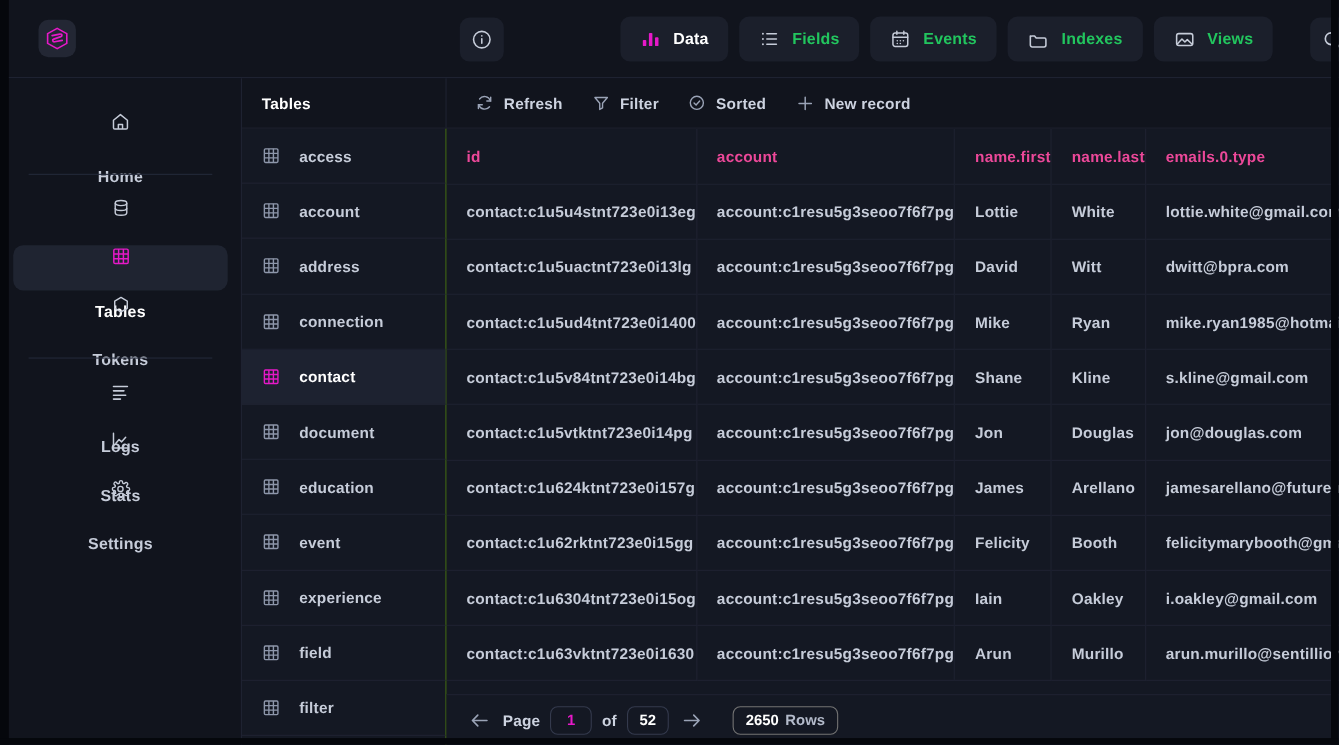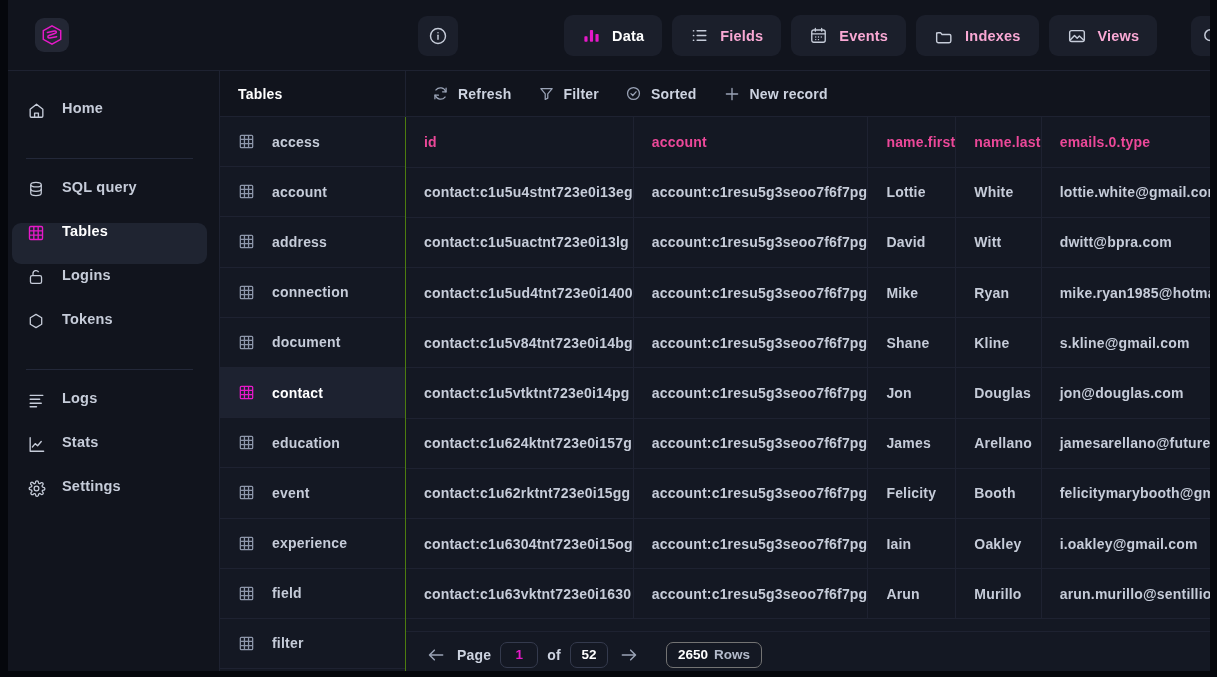--- a/index.html
+++ b/index.html
@@ -42,43 +42,43 @@
     width: 40px; height: 40px; border-radius: 9px;
     background: #1b1f2b; border: none;
     display: flex; align-items: center; justify-content: center;
     cursor: pointer;
   }
   .navspacer { width: 86px; }
   .navbtn {
     height: 41px; border-radius: 9px; background: #1b1f2b; border: none;
     display: flex; align-items: center; gap: 11px;
     padding: 0 18px; cursor: pointer;
-    color: #f9a8d4; font-size: 14.5px; font-weight: 700;
+    color: #22c55e; font-size: 14.5px; font-weight: 700;
     letter-spacing: .2px;
   }
   .navbtn.active { color: #ffffff; }
   .searchbtn { margin-left: 24px; }
 
   
   .body { flex: 1; display: flex; min-height: 0; }
 
   
   .sidebar {
     width: 220px; min-width: 220px;
     background: #11141d;
     border-right: 1px solid #1e2231;
     padding: 12px 12px 0 12px;
     display: flex; flex-direction: column;
   }
   .navitem {
-    display: flex; gap: 16px;
+    display: flex; align-items: center; gap: 33px;
     height: 41px; border-radius: 9px;
     padding: 0 14px; margin-bottom: 3px;
     color: #c6ccd9; font-size: 14.5px; font-weight: 700;
-    letter-spacing: .2px; cursor: pointer;
+    letter-spacing: .2px; cursor: pointer; flex-direction: column;
   }
   .navitem .ic { width: 20px; height: 20px; display: flex; align-items: center; justify-content: center; flex: none; }
   .navitem.selected { background: #1f2431; color: #ffffff; }
   .sep { height: 1px; background: #232839; margin: 14px 14px; }
   .gap-home { height: 17px; }
   .gap-mid { height: 6px; }
 
   
   .main { flex: 1; display: flex; flex-direction: column; min-width: 0; }
   .main-head { height: 46px; min-height: 46px; display: flex; border-bottom: 1px solid #1e2231; }
@@ -258,29 +258,20 @@
       <div class="navitem selected">
         <span class="ic">
           <svg width="18" height="18" viewBox="0 0 24 24" fill="none" stroke="#e619c8" stroke-width="1.8">
             <rect x="3.3" y="3.3" width="17.4" height="17.4" rx="1.6"></rect>
             <path d="M3.3 9.1h17.4M3.3 14.9h17.4M9.1 3.3v17.4M14.9 3.3v17.4"></path>
           </svg>
         </span>
         <span>Tables</span>
       </div>
 
-      <div class="navitem">
-        <span class="ic">
-          <svg width="18" height="18" viewBox="0 0 24 24" fill="none" stroke="#c6ccd9" stroke-width="1.7">
-            <rect x="4.6" y="10.3" width="14.8" height="10.2" rx="2.2"></rect>
-            <path d="M8 10.3V7.4a4 4 0 0 1 7.5-1.9"></path>
-          </svg>
-        </span>
-        <span>Logins</span>
-      </div>
 
       <div class="navitem">
         <span class="ic">
           <svg width="18" height="18" viewBox="0 0 24 24" fill="none" stroke="#c6ccd9" stroke-width="1.7" stroke-linejoin="round">
             <path d="M12 3.2l7.6 4.4v8.8L12 20.8 4.4 16.4V7.6z"></path>
           </svg>
         </span>
         <span>Tokens</span>
       </div>
 
@@ -383,37 +374,37 @@
             </div>
             <div class="tablerow">
               <span class="ic" style="display: flex; align-items: center;">
                 <svg width="17" height="17" viewBox="0 0 24 24" fill="none" stroke="#8e97ab" stroke-width="1.8">
                   <rect x="3.3" y="3.3" width="17.4" height="17.4" rx="1.4"></rect>
                   <path d="M3.3 9.1h17.4M3.3 14.9h17.4M9.1 3.3v17.4M14.9 3.3v17.4"></path>
                 </svg>
               </span>
               <span>connection</span>
             </div>
+            <div class="tablerow selected">
+              <span class="ic" style="display: flex; align-items: center;">
+                <svg width="17" height="17" viewBox="0 0 24 24" fill="none" stroke="#e619c8" stroke-width="1.8">
+                  <rect x="3.3" y="3.3" width="17.4" height="17.4" rx="1.4"></rect>
+                  <path d="M3.3 9.1h17.4M3.3 14.9h17.4M9.1 3.3v17.4M14.9 3.3v17.4"></path>
+                </svg>
+              </span>
+              <span>contact</span>
+            </div>
             <div class="tablerow">
               <span class="ic" style="display: flex; align-items: center;">
                 <svg width="17" height="17" viewBox="0 0 24 24" fill="none" stroke="#8e97ab" stroke-width="1.8">
                   <rect x="3.3" y="3.3" width="17.4" height="17.4" rx="1.4"></rect>
                   <path d="M3.3 9.1h17.4M3.3 14.9h17.4M9.1 3.3v17.4M14.9 3.3v17.4"></path>
                 </svg>
               </span>
               <span>document</span>
-            </div>
-            <div class="tablerow selected">
-              <span class="ic" style="display: flex; align-items: center;">
-                <svg width="17" height="17" viewBox="0 0 24 24" fill="none" stroke="#e619c8" stroke-width="1.8">
-                  <rect x="3.3" y="3.3" width="17.4" height="17.4" rx="1.4"></rect>
-                  <path d="M3.3 9.1h17.4M3.3 14.9h17.4M9.1 3.3v17.4M14.9 3.3v17.4"></path>
-                </svg>
-              </span>
-              <span>contact</span>
             </div>
             <div class="tablerow">
               <span class="ic" style="display: flex; align-items: center;">
                 <svg width="17" height="17" viewBox="0 0 24 24" fill="none" stroke="#8e97ab" stroke-width="1.8">
                   <rect x="3.3" y="3.3" width="17.4" height="17.4" rx="1.4"></rect>
                   <path d="M3.3 9.1h17.4M3.3 14.9h17.4M9.1 3.3v17.4M14.9 3.3v17.4"></path>
                 </svg>
               </span>
               <span>education</span>
             </div>

